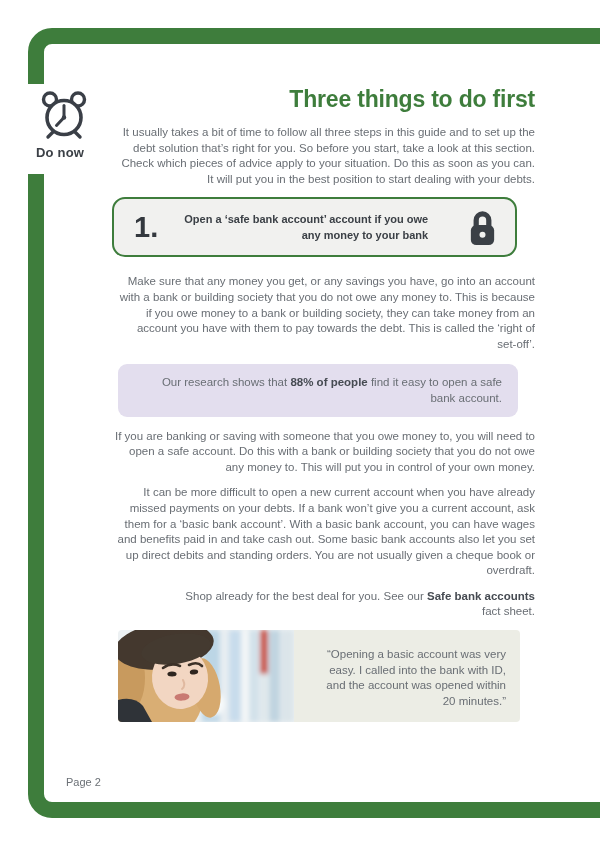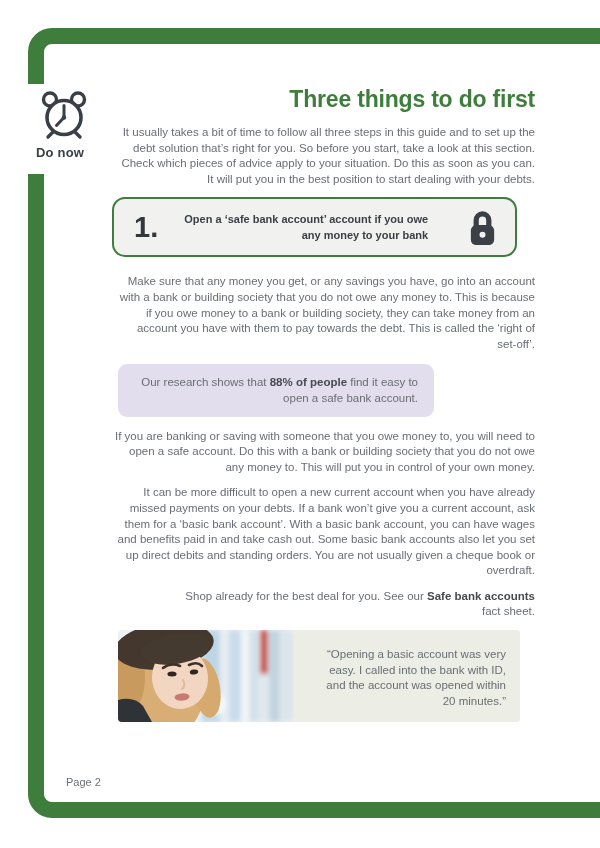--- a/index.html
+++ b/index.html
@@ -48,21 +48,21 @@
     padding:0 16px 0 20px;
   }
   .step-num{
     font-size:29px;font-weight:bold;color:#33383e;line-height:1;margin-right:18px;
   }
   .step-title{
     font-size:11px;font-weight:bold;color:var(--dark);line-height:16px;width:252px;
   }
   .step-lock{margin-left:auto;display:flex;align-items:center;}
   .research-box{
-    margin:12px 0 12px 3px;width:316px;background:var(--purple);
+    margin:12px 0 12px 3px;width:400px;background:var(--purple);
     border-radius:9px;padding:11px 16px 10px;
   }
   .research-box p.body{margin:0;}
   .shop-suffix{display:block;}
   .narrow{max-width:330px;}
   .testimonial{
     display:flex;margin:2px 0 0 3px;width:402px;height:92px;
     border-radius:4px;overflow:hidden;
   }
   .photo{width:176px;height:92px;flex:none;}

